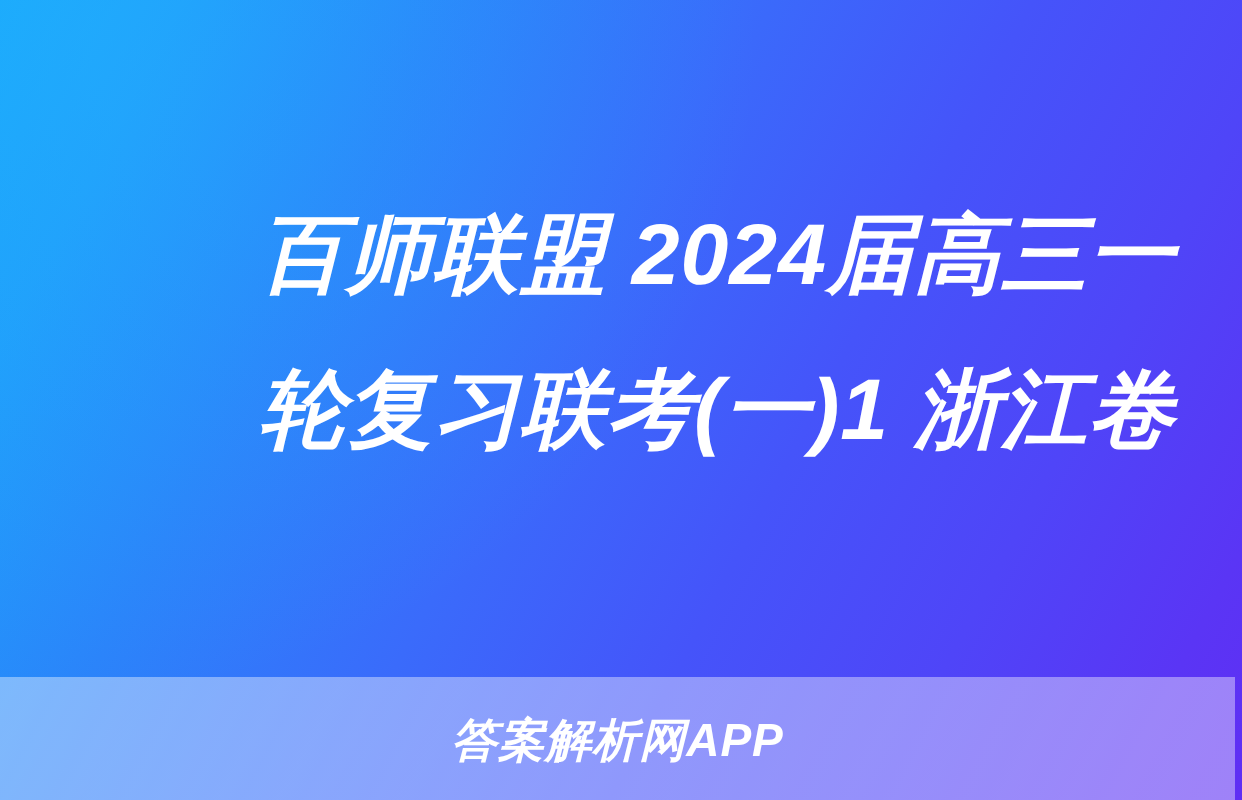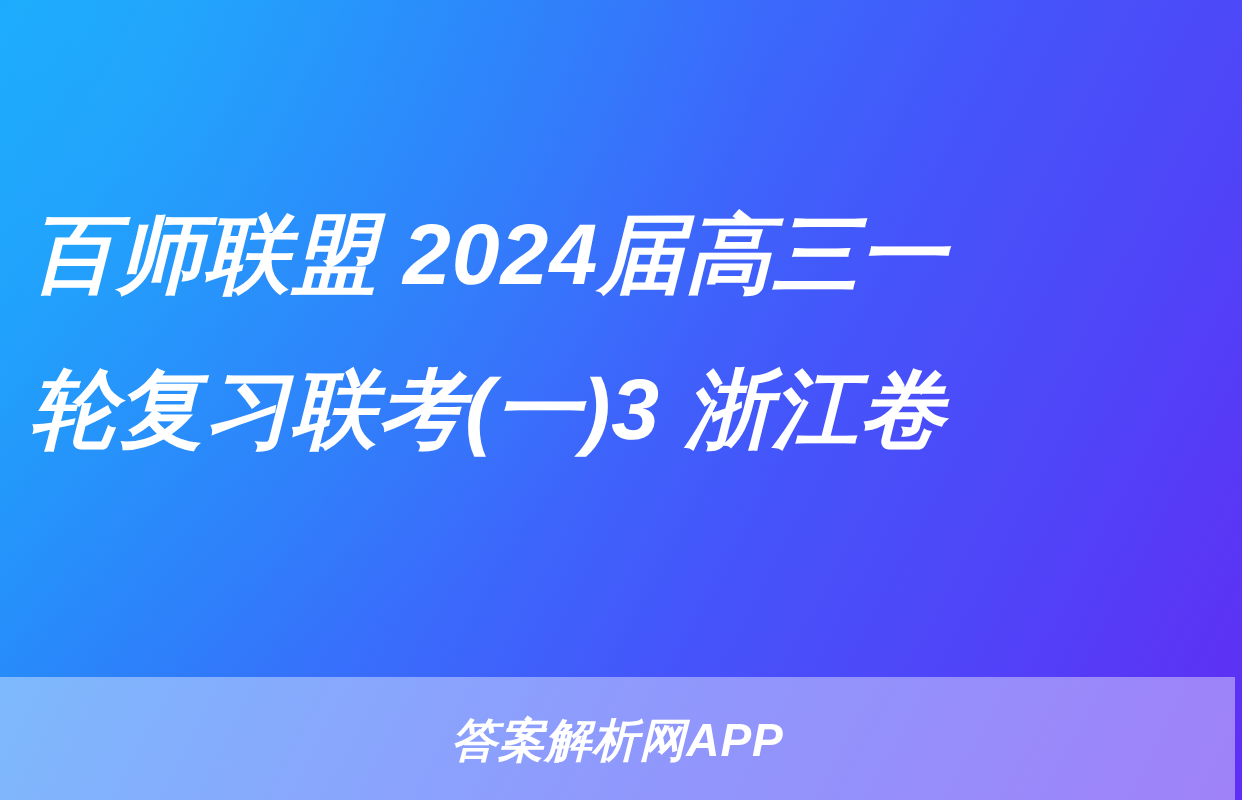--- a/index.html
+++ b/index.html
@@ -38,23 +38,23 @@
     inset: 0;
     background: radial-gradient(circle at 8% 4%, rgba(40,190,255,0.30) 0%, rgba(40,190,255,0) 48%);
     pointer-events: none;
   }
 
   .title-block {
     position: absolute;
     left: 0;
     right: 0;
     top: 178px;
-    padding: 0 30px;
+    padding: 0 67px;
     box-sizing: border-box;
-    text-align: left;
+    text-align: right;
     z-index: 2;
   }
 
   .title-line {
     display: block;
     color: #ffffff;
     font-weight: bold;
     font-style: italic;
     font-size: 86px;
     line-height: 155px;
@@ -97,20 +97,20 @@
     margin-top: 2px;
   }
 </style>
 </head>
 <body>
 
 <div id="poster">
 
   <div class="title-block">
     <span class="title-line line-1">百师联盟 2024届高三一</span>
-    <span class="title-line line-2">轮复习联考(一)3 浙江卷</span>
+    <span class="title-line line-2">轮复习联考(一)1 浙江卷</span>
   </div>
 
   <div class="footer-banner">
     <span class="footer-text">答案解析网APP</span>
   </div>
 
 </div>
 
 </body></html>

